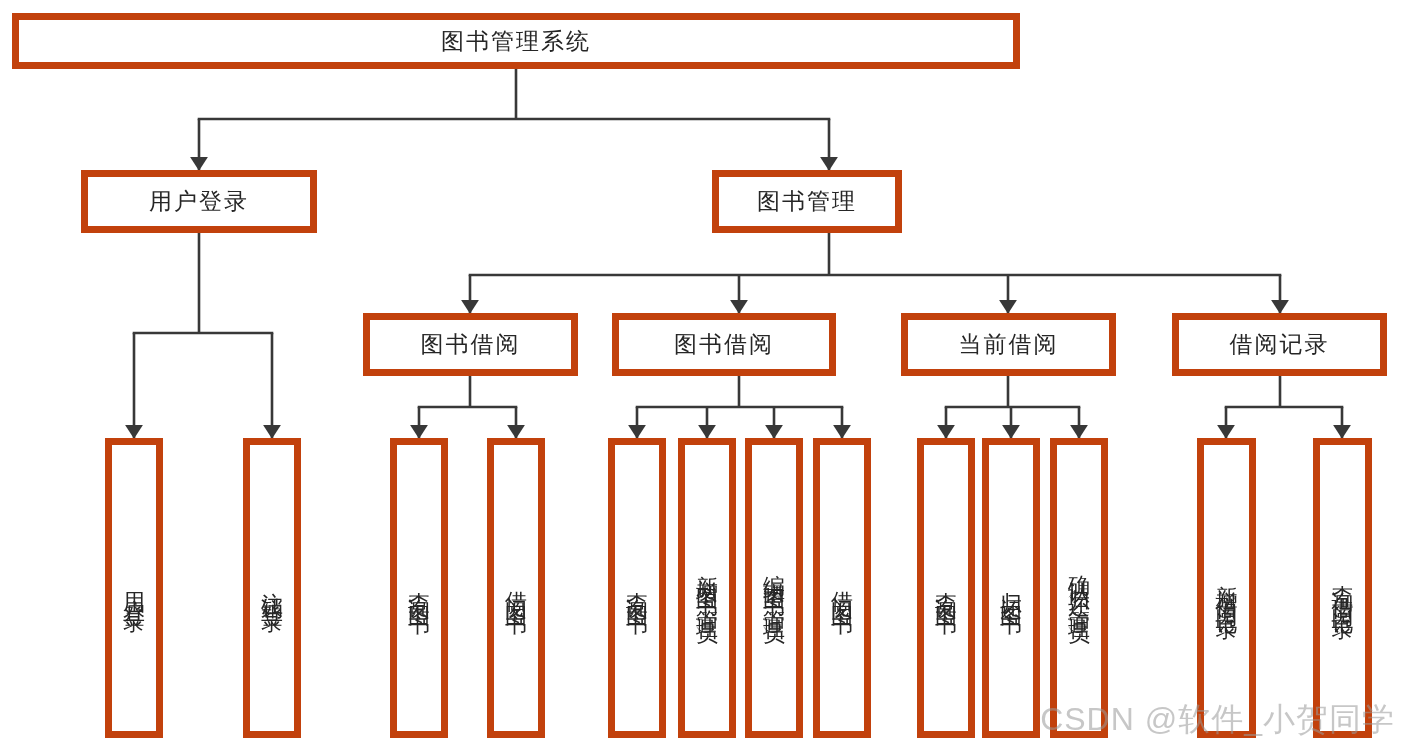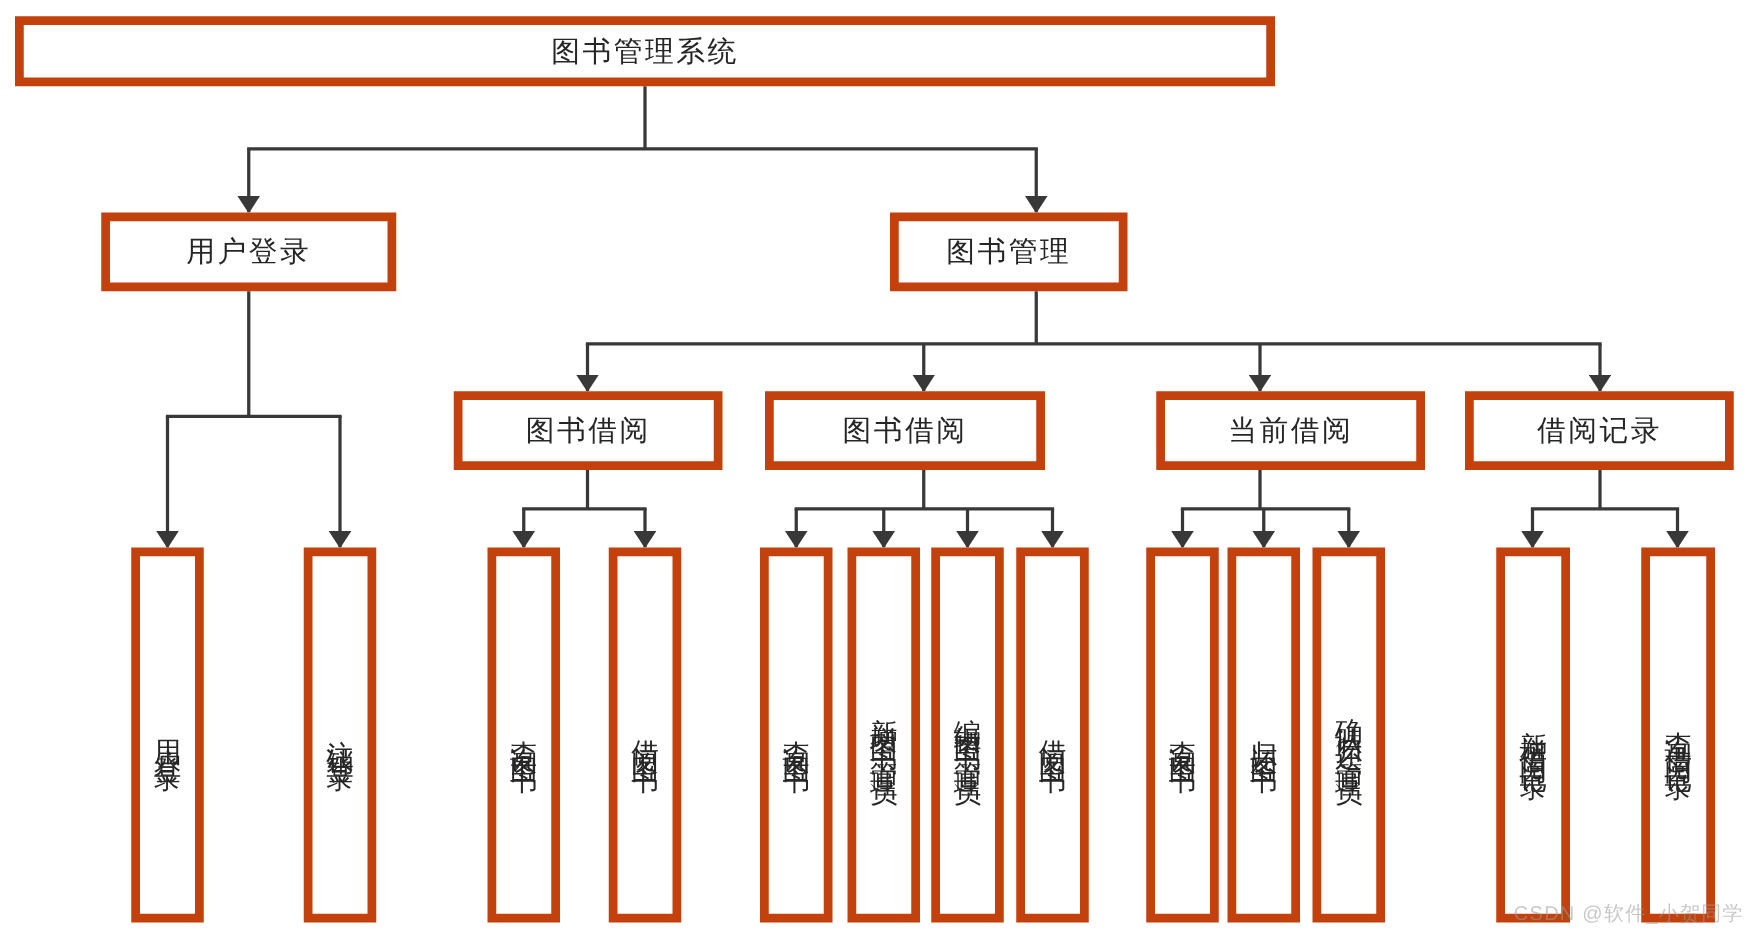--- a/index.html
+++ b/index.html
@@ -16,21 +16,21 @@
     border:7px solid #c2410c;display:flex;align-items:center;justify-content:center;
     color:#262626;z-index:1;text-align:center;
   }
   .hbox{font-size:23px;letter-spacing:2px;}
   .vbox{
     font-size:22px;letter-spacing:7px;
     writing-mode:vertical-rl;text-orientation:mixed;line-height:1;
   }
   .watermark{
     position:absolute;right:10px;bottom:5px;z-index:2;
-    font-size:16px;letter-spacing:1px;color:#9a9a9a;opacity:0.55;white-space:nowrap;
+    font-size:32px;letter-spacing:1px;color:#9a9a9a;opacity:0.55;white-space:nowrap;
   }
 </style>
 </head>
 <body>
 
 <div class="canvas">
 
   <svg class="wires" width="1405" height="747" viewBox="0 0 1405 747">
     <defs>
       <marker id="arrowhead" viewBox="0 0 10 13" refX="9.5" refY="6.5" markerWidth="5.4" markerHeight="7" orient="auto" markerUnits="strokeWidth">
@@ -74,21 +74,21 @@
     <path d="M1342,407 V438" marker-end="url(#arrowhead)"></path>
   </svg>
 
   <div class="box hbox" style="left:12px;top:13px;width:1008px;height:56px;">图书管理系统</div>
 
   <div class="box hbox" style="left:81px;top:170px;width:236px;height:63px;">用户登录</div>
   <div class="box hbox" style="left:712px;top:170px;width:190px;height:63px;">图书管理</div>
 
   <div class="box hbox" style="left:363px;top:313px;width:215px;height:63px;">图书借阅</div>
   <div class="box hbox" style="left:612px;top:313px;width:224px;height:63px;">图书借阅</div>
-  <div class="box hbox" style="left:901px;top:313px;width:215px;height:63px;margin-left:24px;">当前借阅</div>
+  <div class="box hbox" style="left:901px;top:313px;width:215px;height:63px;">当前借阅</div>
   <div class="box hbox" style="left:1172px;top:313px;width:215px;height:63px;font-family:Liberation Serif, serif;">借阅记录</div>
 
   <div class="box vbox" style="left:105px;top:438px;width:58px;height:300px;">用户登录</div>
   <div class="box vbox" style="left:243px;top:438px;width:58px;height:300px;">注销登录</div>
 
   <div class="box vbox" style="left:390px;top:438px;width:58px;height:300px;">查询图书</div>
   <div class="box vbox" style="left:487px;top:438px;width:58px;height:300px;">借阅图书</div>
 
   <div class="box vbox" style="left:608px;top:438px;width:58px;height:300px;">查询图书</div>
   <div class="box vbox" style="left:678px;top:438px;width:58px;height:300px;">新增图书（管理员）</div>

